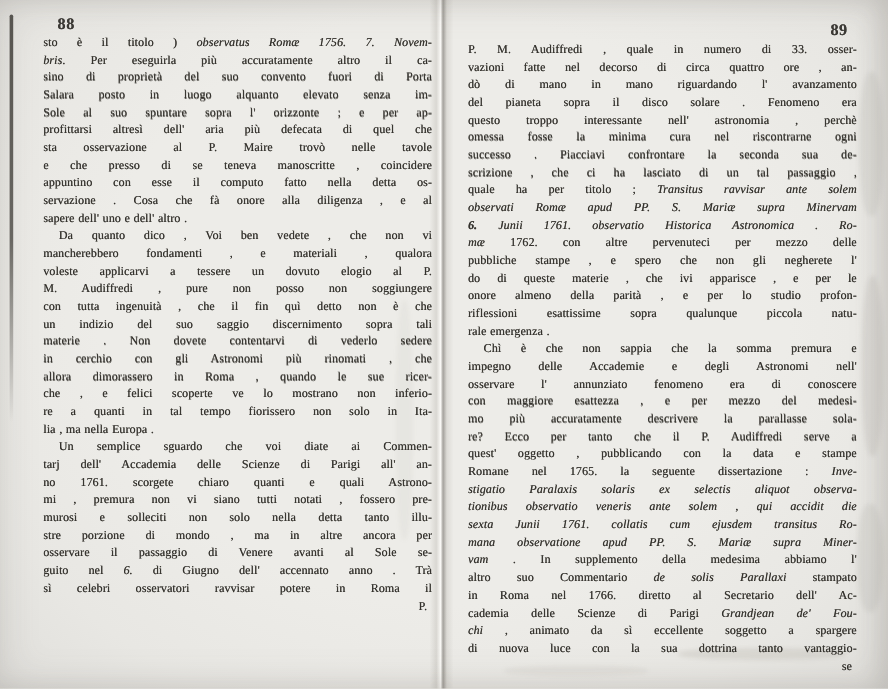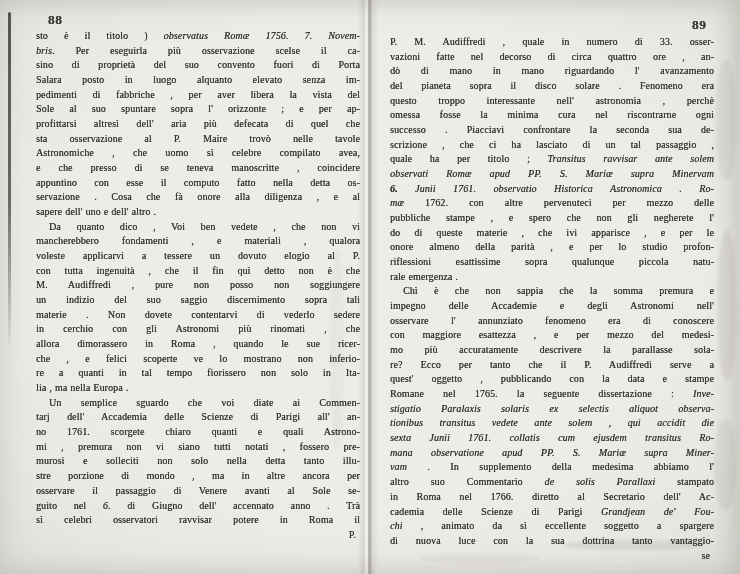--- a/index.html
+++ b/index.html
@@ -74,37 +74,35 @@
   <div class="stain s3"></div>
   <div class="stain s4"></div>
   <div class="stain s5"></div>
   <div class="stain s6"></div>
 
   <div class="pageno" id="pageno-left">88</div>
   <div class="pageno" id="pageno-right">89</div>
 
   <div class="col" id="col-left">
       <div class="line"><span class="seg-r">sto è il titolo ) </span><span class="seg-i">observatus Romæ 1756. 7. Novem-</span></div>
-      <div class="line"><span class="seg-i">bris</span><span class="seg-r">. Per eseguirla più osservazione scelse il ca-</span></div>
+      <div class="line"><span class="seg-i">bris</span><span class="seg-r">. Per eseguirla più accuratamente altro il ca-</span></div>
       <div class="line"><span class="seg-r">sino di proprietà del suo convento fuori di Porta</span></div>
       <div class="line"><span class="seg-r">Salara posto in luogo alquanto elevato senza im-</span></div>
-      <div class="line"><span class="seg-r">pedimenti di fabbriche , per aver libera la vista del</span></div>
       <div class="line"><span class="seg-r">Sole al suo spuntare sopra l' orizzonte ; e per ap-</span></div>
       <div class="line"><span class="seg-r">profittarsi altresì dell' aria più defecata di quel che</span></div>
       <div class="line"><span class="seg-r">sta osservazione al P. Maire trovò nelle tavole</span></div>
-      <div class="line"><span class="seg-r">Astronomiche , che uomo sì celebre compilato avea,</span></div>
       <div class="line"><span class="seg-r">e che presso di se teneva manoscritte , coincidere</span></div>
       <div class="line"><span class="seg-r">appuntino con esse il computo fatto nella detta os-</span></div>
       <div class="line"><span class="seg-r">servazione . Cosa che fà onore alla diligenza , e al</span></div>
       <div class="line end"><span class="seg-r">sapere dell' uno e dell' altro .</span></div>
       <div class="line ind"><span class="seg-r">Da quanto dico , Voi ben vedete , che non vi</span></div>
       <div class="line"><span class="seg-r">mancherebbero fondamenti , e materiali , qualora</span></div>
       <div class="line"><span class="seg-r">voleste applicarvi a tessere un dovuto elogio al P.</span></div>
+      <div class="line"><span class="seg-r">M. Audiffredi , pure non posso non soggiungere</span></div>
       <div class="line"><span class="seg-r">con tutta ingenuità , che il fin quì detto non è che</span></div>
-      <div class="line"><span class="seg-r">M. Audiffredi , pure non posso non soggiungere</span></div>
       <div class="line"><span class="seg-r">un indizio del suo saggio discernimento sopra tali</span></div>
       <div class="line"><span class="seg-r">materie . Non dovete contentarvi di vederlo sedere</span></div>
       <div class="line"><span class="seg-r">in cerchio con gli Astronomi più rinomati , che</span></div>
       <div class="line"><span class="seg-r">allora dimorassero in Roma , quando le sue ricer-</span></div>
       <div class="line"><span class="seg-r">che , e felici scoperte ve lo mostrano non inferio-</span></div>
       <div class="line"><span class="seg-r">re a quanti in tal tempo fiorissero non solo in Ita-</span></div>
       <div class="line end"><span class="seg-r">lia , ma nella Europa .</span></div>
       <div class="line ind"><span class="seg-r">Un semplice sguardo che voi diate ai Commen-</span></div>
       <div class="line"><span class="seg-r">tarj dell' Accademia delle Scienze di Parigi all' an-</span></div>
       <div class="line"><span class="seg-r">no 1761. scorgete chiaro quanti e quali Astrono-</span></div>
@@ -136,21 +134,21 @@
       <div class="line end"><span class="seg-r">rale emergenza .</span></div>
       <div class="line ind"><span class="seg-r">Chì è che non sappia che la somma premura e</span></div>
       <div class="line"><span class="seg-r">impegno delle Accademie e degli Astronomi nell'</span></div>
       <div class="line"><span class="seg-r">osservare l' annunziato fenomeno era di conoscere</span></div>
       <div class="line"><span class="seg-r">con maggiore esattezza , e per mezzo del medesi-</span></div>
       <div class="line"><span class="seg-r">mo più accuratamente descrivere la parallasse sola-</span></div>
       <div class="line"><span class="seg-r">re? Ecco per tanto che il P. Audiffredi serve a</span></div>
       <div class="line"><span class="seg-r">quest' oggetto , pubblicando con la data e stampe</span></div>
       <div class="line"><span class="seg-r">Romane nel 1765. la seguente dissertazione : </span><span class="seg-i">Inve-</span></div>
       <div class="line"><span class="seg-i">stigatio Paralaxis solaris ex selectis aliquot observa-</span></div>
-      <div class="line"><span class="seg-i">tionibus transitus vedete ante solem , qui accidit die</span></div>
+      <div class="line"><span class="seg-i">tionibus observatio veneris ante solem , qui accidit die</span></div>
       <div class="line"><span class="seg-i">sexta Junii 1761. collatis cum ejusdem transitus Ro-</span></div>
       <div class="line"><span class="seg-i">mana observatione apud PP. S. Mariæ supra Miner-</span></div>
       <div class="line"><span class="seg-i">vam</span><span class="seg-r"> . In supplemento della medesima abbiamo l'</span></div>
       <div class="line"><span class="seg-r">altro suo Commentario </span><span class="seg-i">de solis Parallaxi</span><span class="seg-r"> stampato</span></div>
       <div class="line"><span class="seg-r">in Roma nel 1766. diretto al Secretario dell' Ac-</span></div>
       <div class="line"><span class="seg-r">cademia delle Scienze di Parigi </span><span class="seg-i">Grandjean de' Fou-</span></div>
       <div class="line"><span class="seg-i">chi</span><span class="seg-r"> , animato da sì eccellente soggetto a spargere</span></div>
       <div class="line"><span class="seg-r">di nuova luce con la sua dottrina tanto vantaggio-</span></div>
       <div class="line cw">se</div>
     </div>

